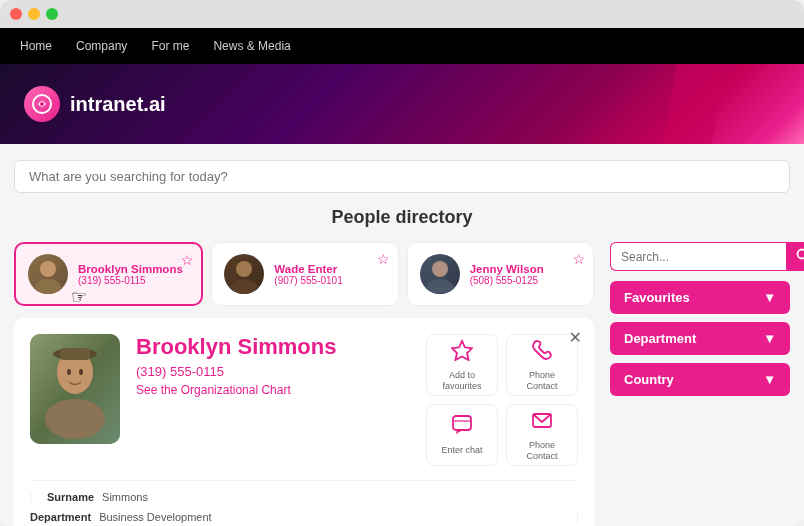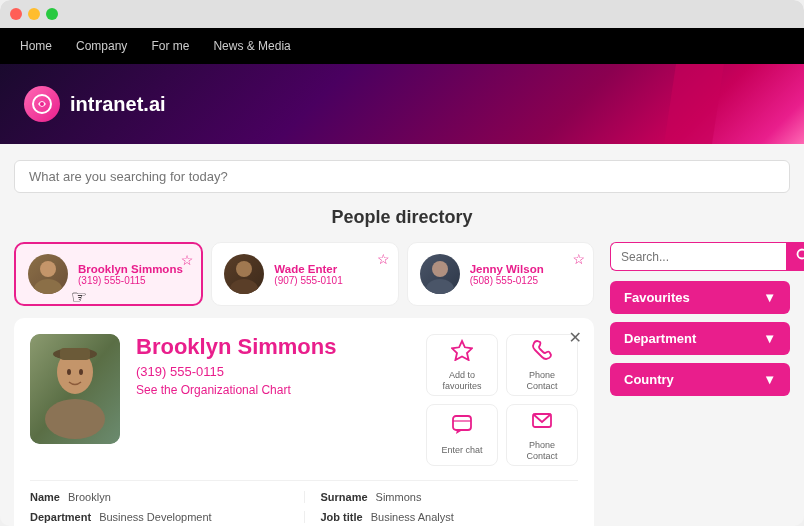--- a/index.html
+++ b/index.html
@@ -490,40 +490,32 @@
                   <polyline points="2,5 11,13 20,5" fill="none" stroke="#e91e8c" stroke-width="1.8"></polyline>
                 </svg>
               </span>
               <span class="label">Phone Contact</span>
             </div>
           </div>
         </div>
 
         <div class="detail-table">
           <div class="detail-row">
-            <div class="detail-cell">
-              <span class="detail-label">Name</span>
-              <span class="detail-value">Brooklyn</span>
-            </div>
             <div class="detail-divider"></div>
             <div class="detail-cell">
               <span class="detail-label">Surname</span>
               <span class="detail-value">Simmons</span>
             </div>
           </div>
           <div class="detail-row">
             <div class="detail-cell">
               <span class="detail-label">Department</span>
               <span class="detail-value">Business Development</span>
             </div>
             <div class="detail-divider"></div>
-            <div class="detail-cell">
-              <span class="detail-label">Job title</span>
-              <span class="detail-value">Business Analyst</span>
-            </div>
           </div>
         </div>
       </div>
     </div>
 
     <div class="right-panel">
 
       <div class="search-filter">
         <input type="text" placeholder="Search..." style="">
         <button class="search-filter-btn">

